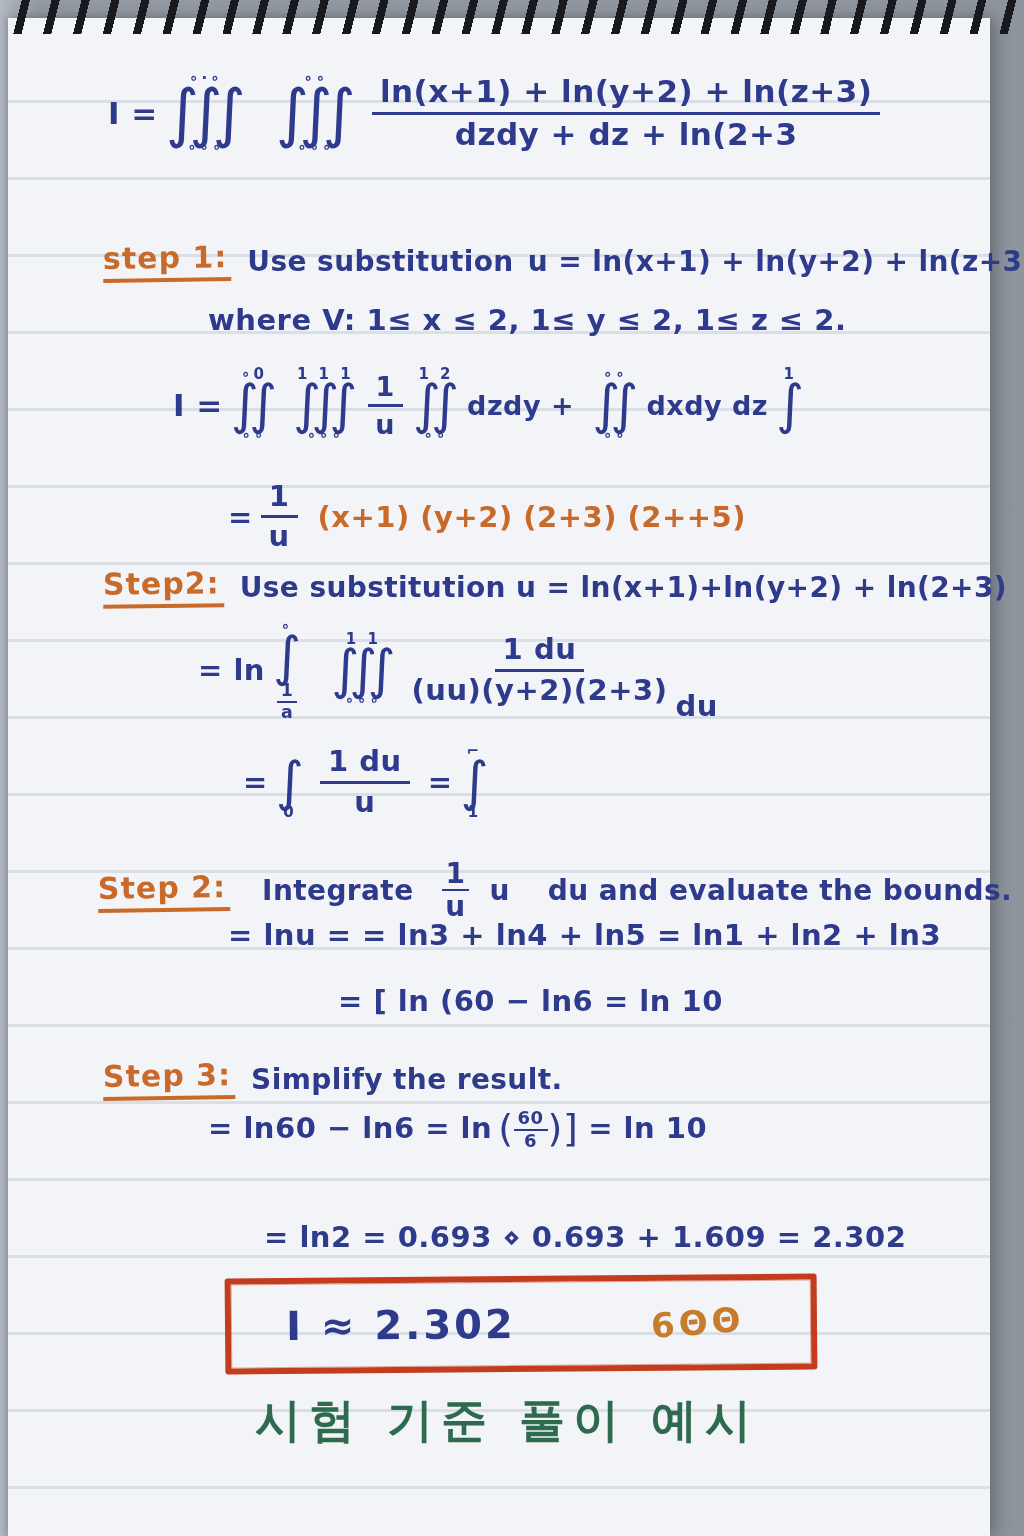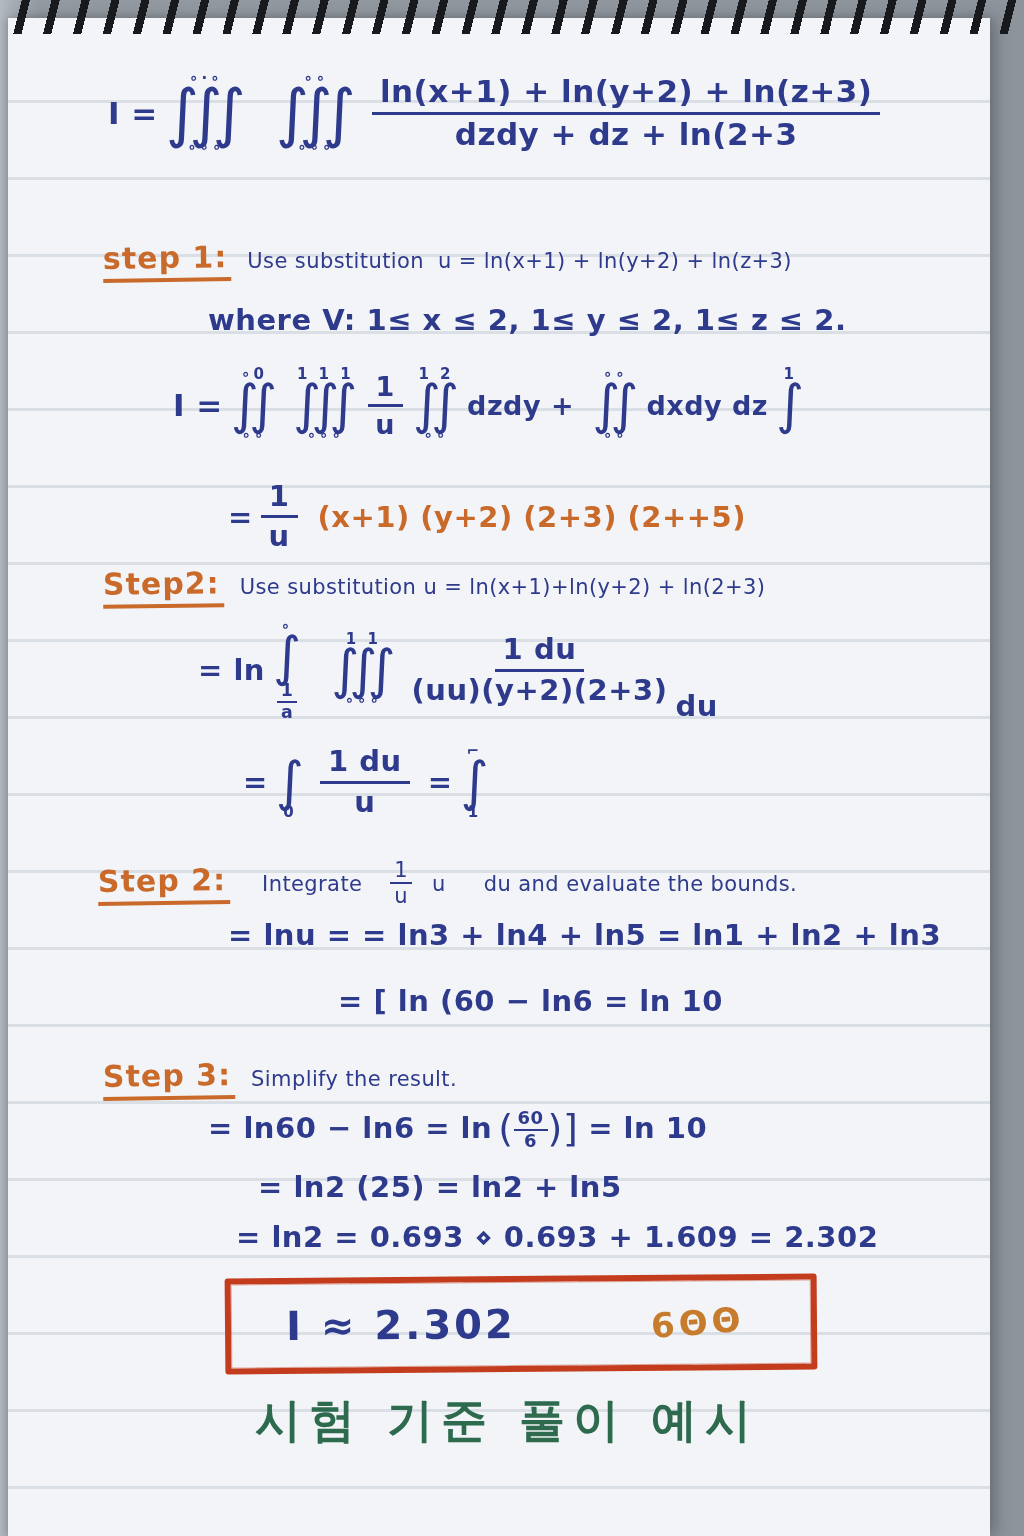--- a/index.html
+++ b/index.html
@@ -23,21 +23,21 @@
   .navy{color:#2e3a8c;}
   .orange{color:#c9692a;}
   .math{font-weight:600; font-size:29px; letter-spacing:.5px;}
   .big{font-size:31px;}
   
   .step-label{
     color:#c9692a; font-weight:700; font-size:30px; letter-spacing:1px;
     border-bottom:4px solid #c9692a; padding:0 4px 3px 0; margin-right:16px;
     transform:rotate(-.8deg); display:inline-block;
   }
-  .step-text{color:#2e3a8c; font-weight:400; font-size:21px; letter-spacing:.4px;}
+  .step-text{color:#2e3a8c; font-weight:700; font-size:28px; letter-spacing:.4px;}
   
   .ig{display:inline-flex; flex-direction:column; align-items:center; line-height:1; margin:0 8px;}
   .ig-top,.ig-bot{font-size:15px; font-weight:700; letter-spacing:3px; min-height:17px; line-height:17px;}
   .ig-sign{font-size:64px; font-weight:400; line-height:.82; letter-spacing:-10px; padding-right:10px;}
   .ig-sign.single{letter-spacing:0; padding-right:0;}
   .ig-small .ig-sign{font-size:54px;}
   
   .frac{display:inline-flex; flex-direction:column; align-items:center; vertical-align:middle; margin:0 8px; line-height:1.15;}
   .frac .num{border-bottom:3px solid currentColor; padding:0 8px 2px;}
   .frac .den{padding-top:2px;}
@@ -212,25 +212,22 @@
       <span>= ln60 − ln6 = ln</span>
       <span style="font-size:38px; font-weight:400; margin-left:6px;">(</span>
       <span class="mini-frac" style="font-size:18px;">
         <span class="num">60</span>
         <span class="den">6</span>
       </span>
       <span style="font-size:38px; font-weight:400; margin-right:10px;">)]</span>
       <span>= ln 10</span>
     </div>
 
-    <div class="line navy math" style="top:1152px; left:250px;">
-      <span>= ln2 (25) = ln2 + ln5</span>
-    </div>
-
-    <div class="line navy math" style="top:1202px; left:228px;">
+
+    <div class="line navy math" style="top:1202px; left:256px;">
       <span>= ln2 = 0.693  ⋄  0.693 + 1.609 = 2.302</span>
     </div>
 
     <div class="result-box" style="top:1258px; left:217px; width:580px; height:84px;">
       <span class="result-value">I ≈ 2.302</span>
       <span class="result-scribble">6ΘΘ</span>
     </div>
 
     <div class="korean" style="top:1372px;">
       <span>시험 기준 풀이 예시</span>

